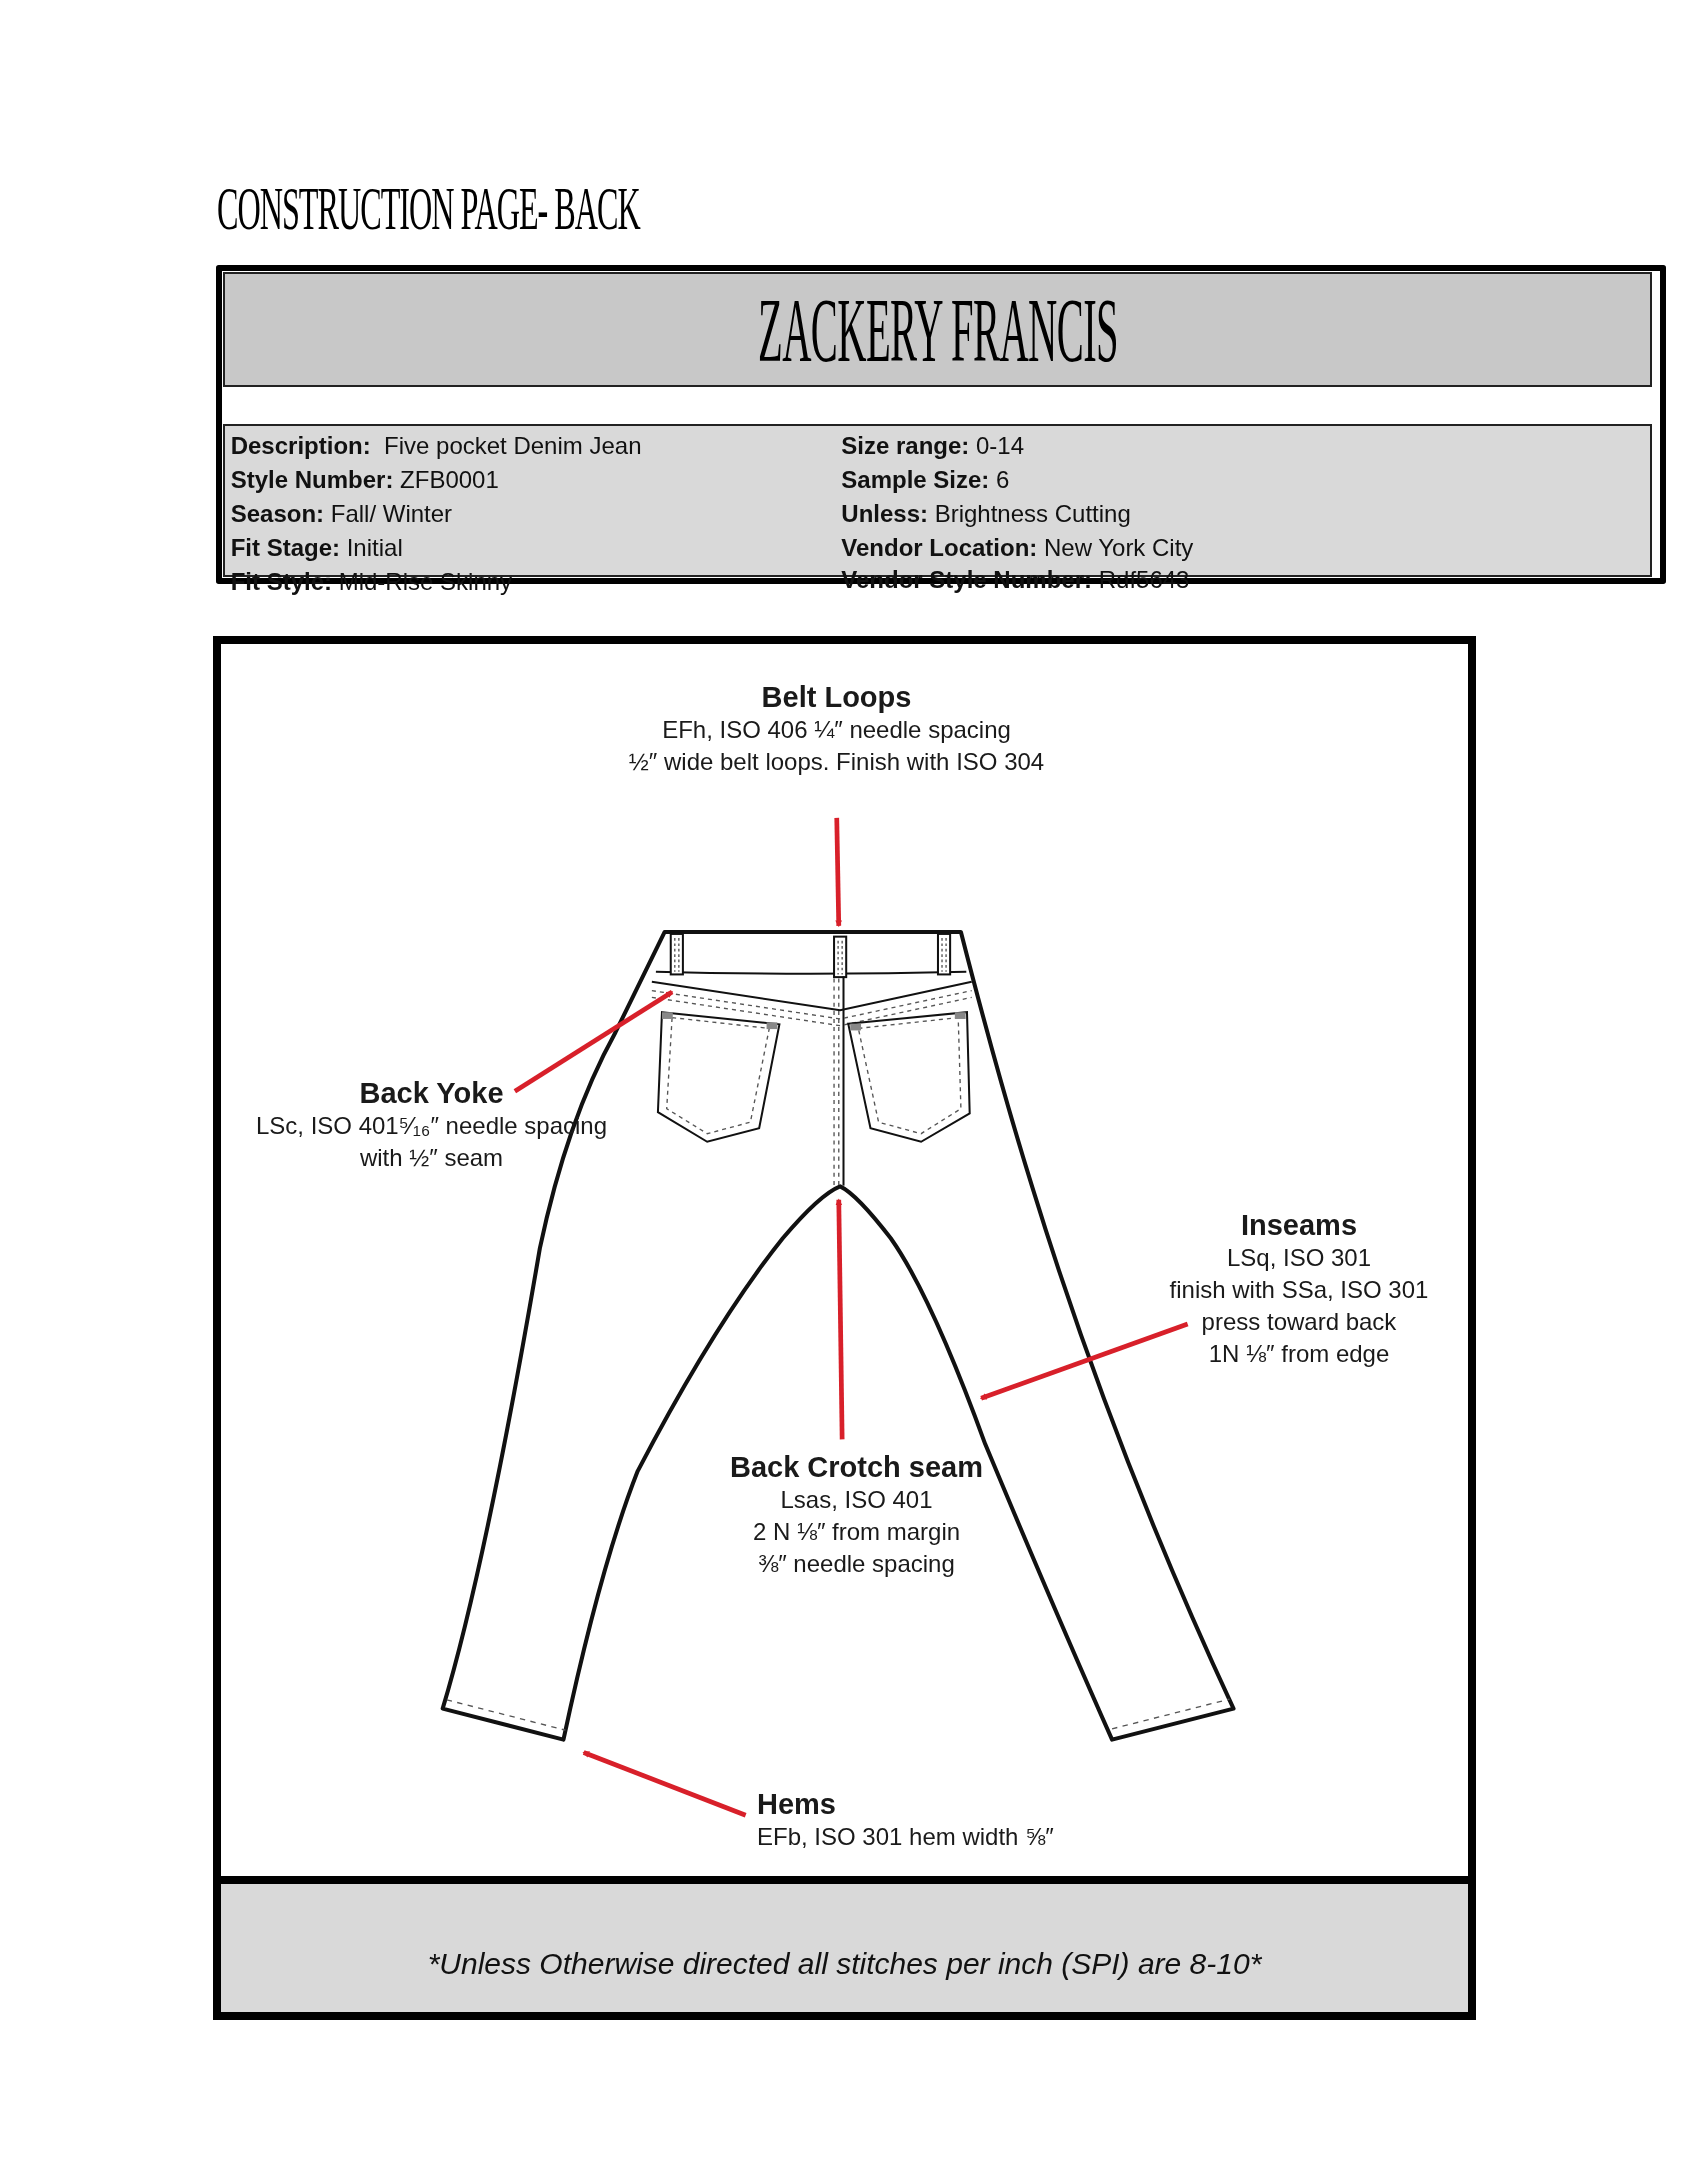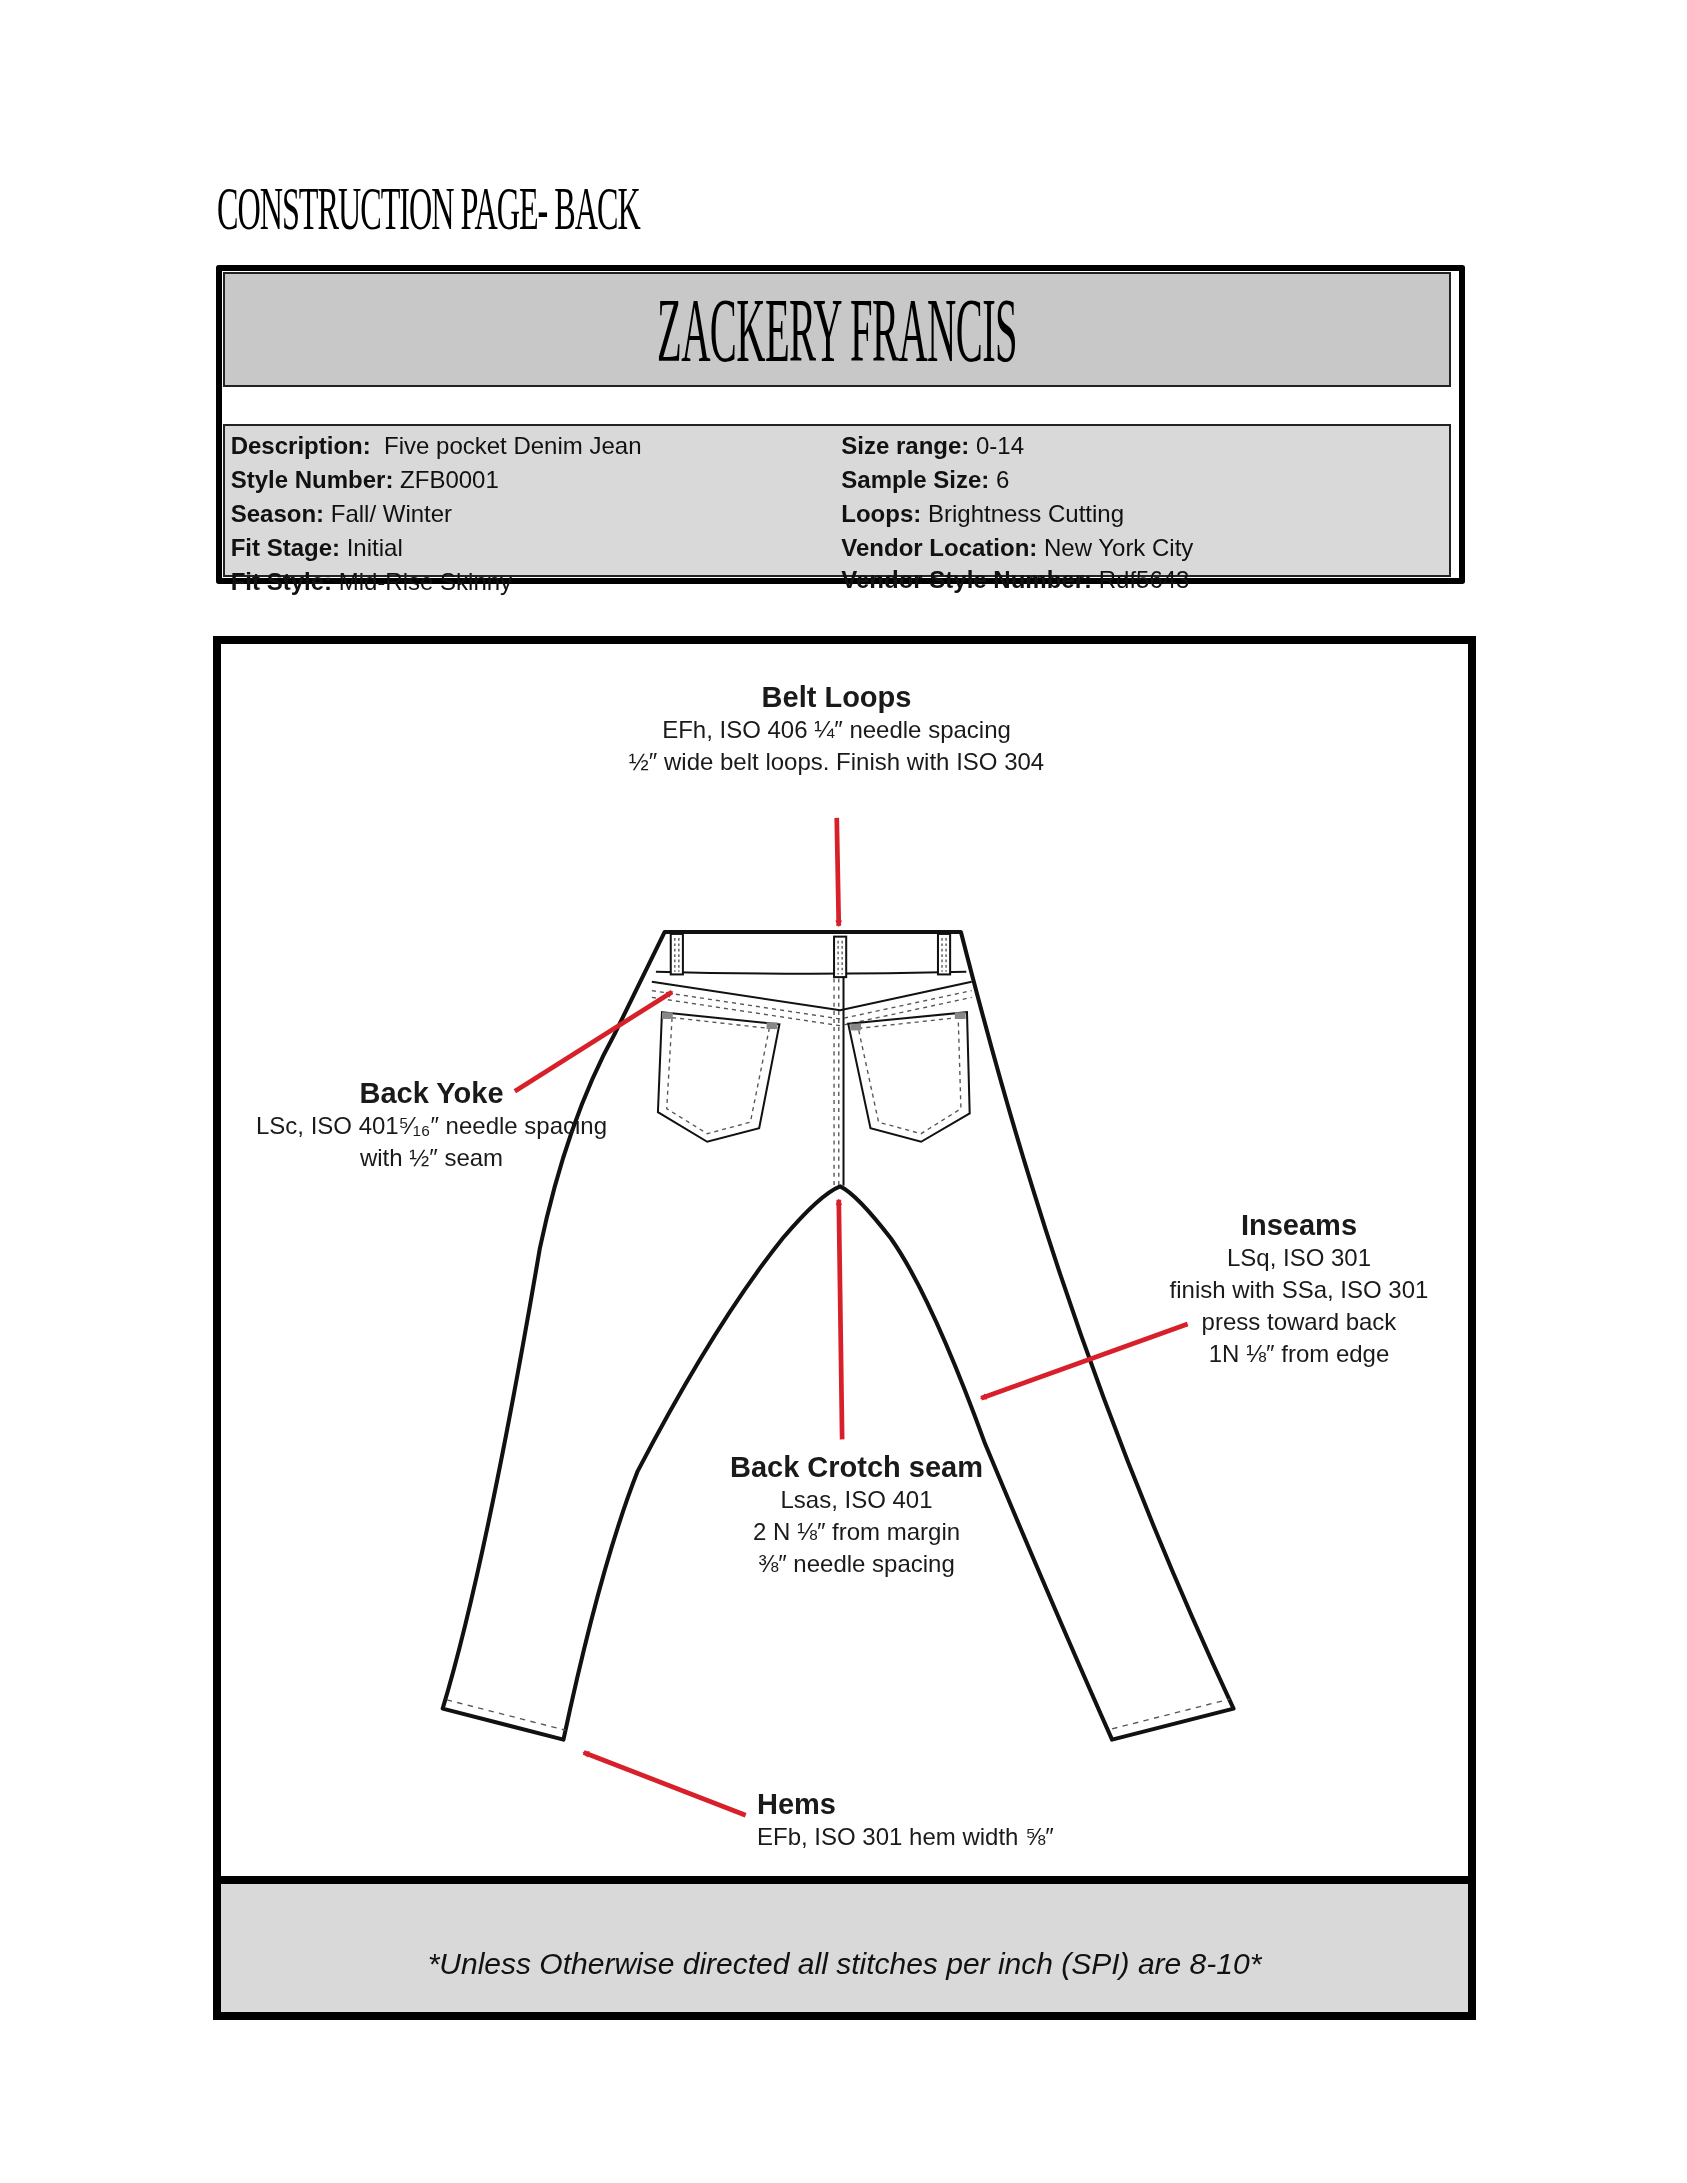--- a/index.html
+++ b/index.html
@@ -3,21 +3,21 @@
 <meta charset="utf-8">
 <style>
   html, body { margin:0; padding:0; background:#ffffff; }
   body { width:1687px; height:2183px; position:relative; overflow:hidden;
          font-family:"Liberation Sans", sans-serif; color:#111; }
 
   .page-title { position:absolute; left:217px; top:177px; font-family:"Liberation Serif", serif;
     font-size:62px; line-height:62px; letter-spacing:-2px; transform:scaleX(0.52); transform-origin:left top;
     white-space:nowrap; color:#000; }
 
-  .spec-box { position:absolute; left:216px; top:265px; width:1249px; height:319px;
+  .spec-box { position:absolute; left:216px; top:265px; width:1450px; height:319px;
     box-sizing:border-box; border:6.7px solid #000; border-radius:2.7px; background:#fff; }
   .brand-band { position:absolute; left:1.3px; top:1.3px; right:8px; height:115px; background:#c8c8c8;
     border:2px solid #222; box-sizing:border-box; display:flex; align-items:center; justify-content:center; }
   .brand-name { font-family:"Liberation Serif", serif; font-size:92px; line-height:92px;
     transform:scaleX(0.44); white-space:nowrap; color:#000; letter-spacing:-1.3px; }
   .info-band { position:absolute; left:1.3px; top:153px; right:8px; bottom:1.3px; background:#d9d9d9;
     border:2px solid #222; box-sizing:border-box; }
   .info-col { position:absolute; top:2.7px; }
   .info-col.left { left:5.4px; }
   .info-col.right { left:616px; }
@@ -49,21 +49,21 @@
     <div class="info-col left">
       <div class="info-row"><span class="k">Description:</span><span style="white-space:pre">  Five pocket Denim Jean</span></div>
       <div class="info-row"><span class="k">Style Number:</span><span style="white-space:pre"> ZFB0001</span></div>
       <div class="info-row"><span class="k">Season:</span><span style="white-space:pre"> Fall/ Winter</span></div>
       <div class="info-row"><span class="k">Fit Stage:</span><span style="white-space:pre"> Initial</span></div>
       <div class="info-row"><span class="k">Fit Style:</span><span style="white-space:pre"> Mid-Rise Skinny</span></div>
     </div>
     <div class="info-col right">
       <div class="info-row"><span class="k">Size range:</span><span style="white-space:pre"> 0-14</span></div>
       <div class="info-row"><span class="k">Sample Size:</span><span style="white-space:pre"> 6</span></div>
-      <div class="info-row"><span class="k">Loops:</span><span style="white-space:pre"> Brightness Cutting</span></div>
+      <div class="info-row"><span class="k">Unless:</span><span style="white-space:pre"> Brightness Cutting</span></div>
       <div class="info-row"><span class="k">Vendor Location:</span><span style="white-space:pre"> New York City</span></div>
       <div class="info-row" style="line-height:30px"><span class="k">Vendor Style Number:</span><span style="white-space:pre"> Rdf5643</span></div>
     </div>
   </div>
 </div>
 
 <div class="main-box">
   <div class="footer-band">
     <div class="footer-note">*Unless Otherwise directed all stitches per inch (SPI) are 8-10*</div>
   </div>

